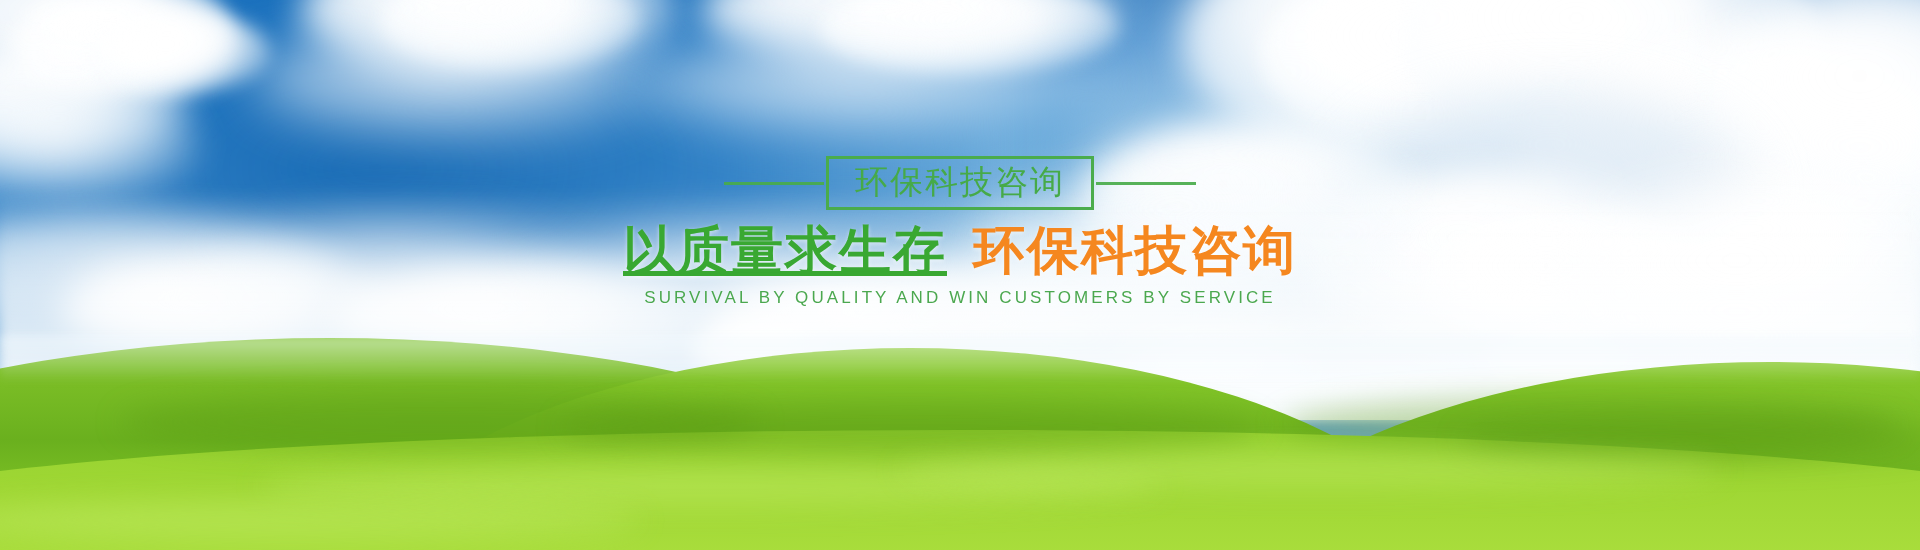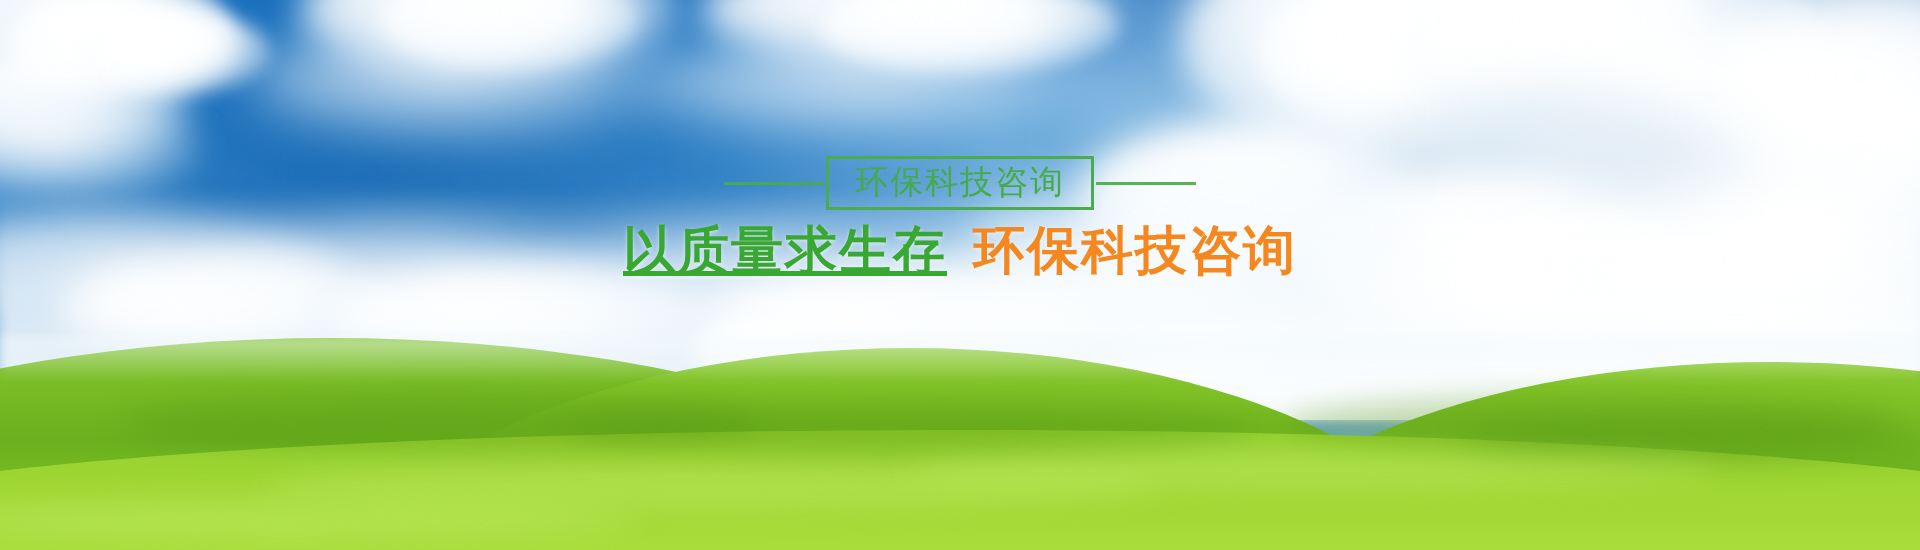--- a/index.html
+++ b/index.html
@@ -312,15 +312,16 @@
       <span class="eyebrow-box">
         <span class="eyebrow-text">环保科技咨询</span>
       </span>
       <span class="rule"></span>
     </div>
 
     <div class="headline">
       <span class="part-green">以质量求生存</span><span class="gap"></span><span class="part-orange">环保科技咨询</span>
     </div>
 
+    <div class="subhead">SURVIVAL BY QUALITY AND WIN CUSTOMERS BY SERVICE</div>
 
   </div>
 </div>
 
 </body></html>

